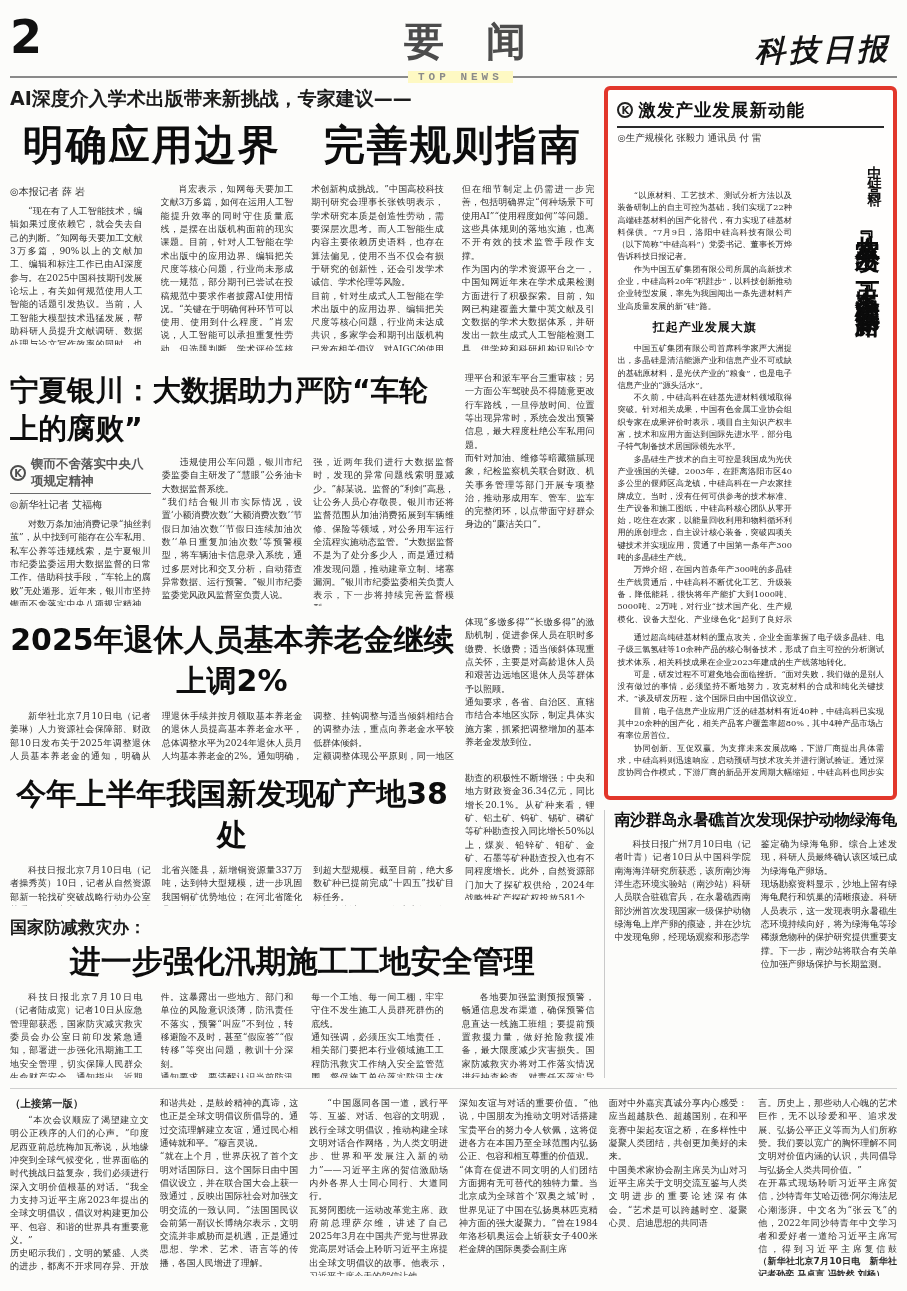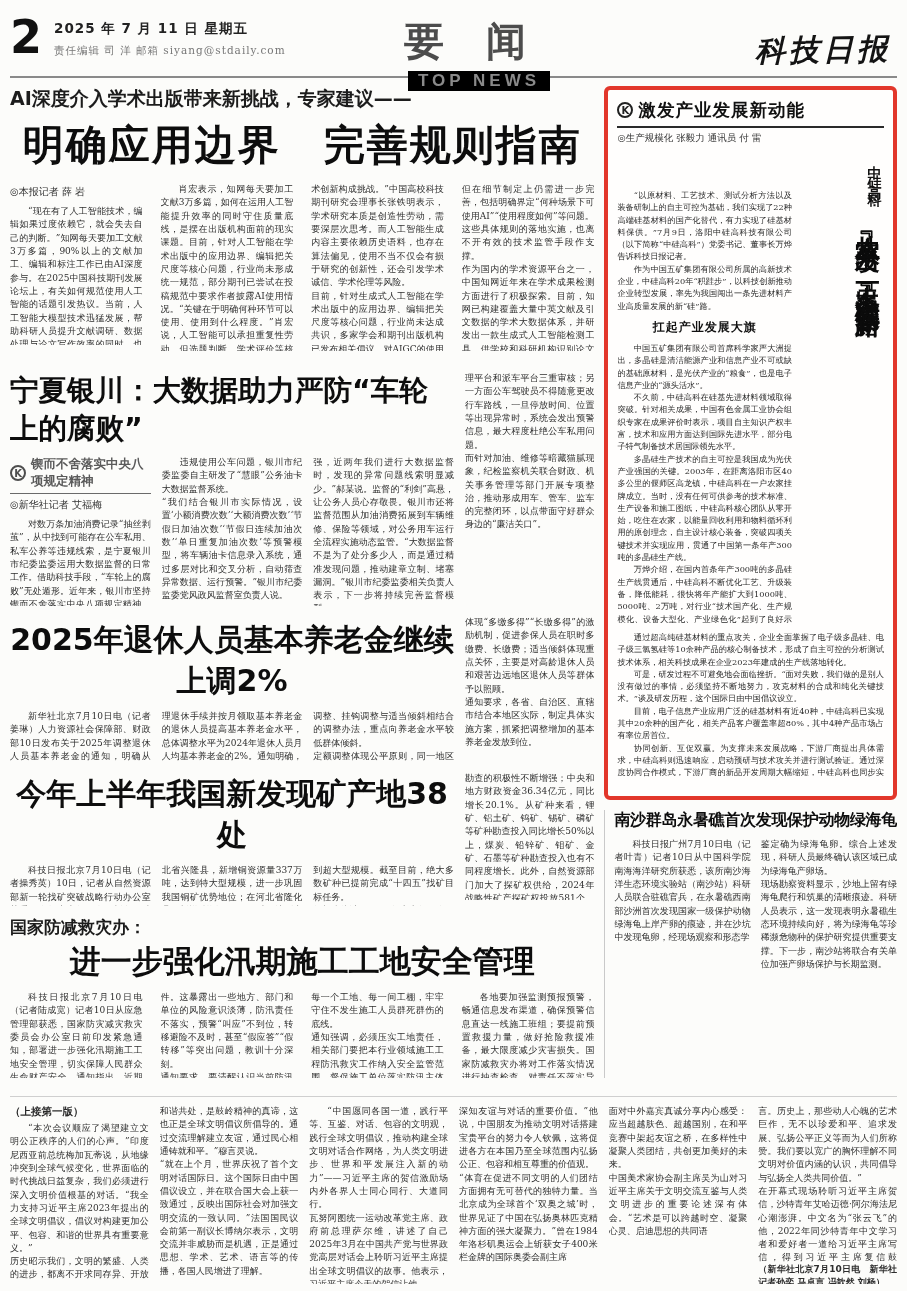--- a/index.html
+++ b/index.html
@@ -11,22 +11,22 @@
   }
   
   .hdr { position:relative; height:70px; border-bottom:2px solid #8a8a8a; }
   .hdr-left { display:flex; align-items:flex-start; gap:12px; padding-top:8px; }
   .pageno { font-family:"DejaVu Sans", sans-serif; font-weight:900; font-size:46px; line-height:0.95; color:#111; }
   .dateblock { padding-top:4px; }
   .dateline { font-family:"DejaVu Sans", sans-serif; font-weight:bold; font-size:13.5px; color:#222; letter-spacing:1px; }
   .editorline { font-size:10.5px; color:#777; margin-top:6px; letter-spacing:1px; }
   .sec-title { position:absolute; left:394px; top:6px; font-family:"DejaVu Sans", sans-serif;
     font-weight:900; font-size:40px; color:#4c4c4c; letter-spacing:14px; }
-  .sec-sub { position:absolute; left:398px; top:63px; background:#000000; padding:0 10px;
-    font-family:Liberation Sans, sans-serif; font-size:17px; font-weight:bold; color:#8a8a8a; letter-spacing:4px; }
+  .sec-sub { position:absolute; left:398px; top:63px; background:#fef9c3; padding:0 10px;
+    font-family:Liberation Mono, monospace; font-size:11px; font-weight:bold; color:#8a8a8a; letter-spacing:4px; }
   .masthead { position:absolute; right:6px; top:22px; font-style:italic; font-weight:bold;
     font-size:30px; color:#141414; letter-spacing:4px; transform:rotate(-1deg); font-family:"DejaVu Serif", serif; }
   
   .main { display:flex; gap:10px; margin-top:8px; height:1002px; overflow:hidden; }
   .leftcol { width:596px; display:flex; flex-direction:column; }
   .rightcol { flex:1; display:flex; flex-direction:column; }
   
   .coltext { font-size:9px; line-height:1.48; text-align:justify; color:#2e2e2e;
     text-indent:2em; white-space:pre-line; overflow:hidden; }
   .byline { font-size:10px; color:#333; margin:2px 0 6px 0; }
@@ -78,38 +78,34 @@
   .vtitle-main { font-family:"DejaVu Sans", sans-serif; font-weight:900; font-size:25px;
     letter-spacing:3px; color:#0b0b0b; }
   .rb-wide { margin-top:6px; font-size:8.2px; line-height:1.5; text-align:justify; height:150px; overflow:hidden; }
   .rb-wide p { text-indent:2em; }
   
   .art-tt { margin-top:10px; border-left:1px solid #c9c9c9; padding-left:9px; height:268px; overflow:hidden; }
   .art-tt h1 { font-size:16px; letter-spacing:-0.3px; white-space:nowrap; margin-bottom:7px; }
   .art-tt .cols2 { display:flex; gap:10px; height:232px; }
   .cols2 > div { flex:1; }
   
-  .bottom { margin-top:8px; border-top:1px solid #cfcfcf; padding-top:8px;
+  .bottom { border-top:1px solid #cfcfcf; padding-top:8px;
     display:flex; gap:11px; height:188px; overflow:hidden; }
   .bottom > div { flex:1; }
   .cont-label { font-family:"DejaVu Sans", sans-serif; font-weight:bold; font-size:10.5px; margin-bottom:3px; }
   .attribution { font-family:"DejaVu Sans", sans-serif; font-weight:bold; }
 </style>
 </head>
 <body>
 
 <div class="page">
 
   <div class="hdr">
     <div class="hdr-left">
       <div class="pageno">2</div>
-      <div class="dateblock">
-        <div class="dateline">2025 年 7 月 11 日  星期五</div>
-        <div class="editorline">责任编辑  司 洋  邮箱  siyang@stdaily.com</div>
-      </div>
     </div>
     <div class="sec-title">要 闻</div>
     <div class="sec-sub">TOP NEWS</div>
     <div class="masthead">科技日报</div>
   </div>
 
   <div class="main">
 
     <div class="leftcol">
 

